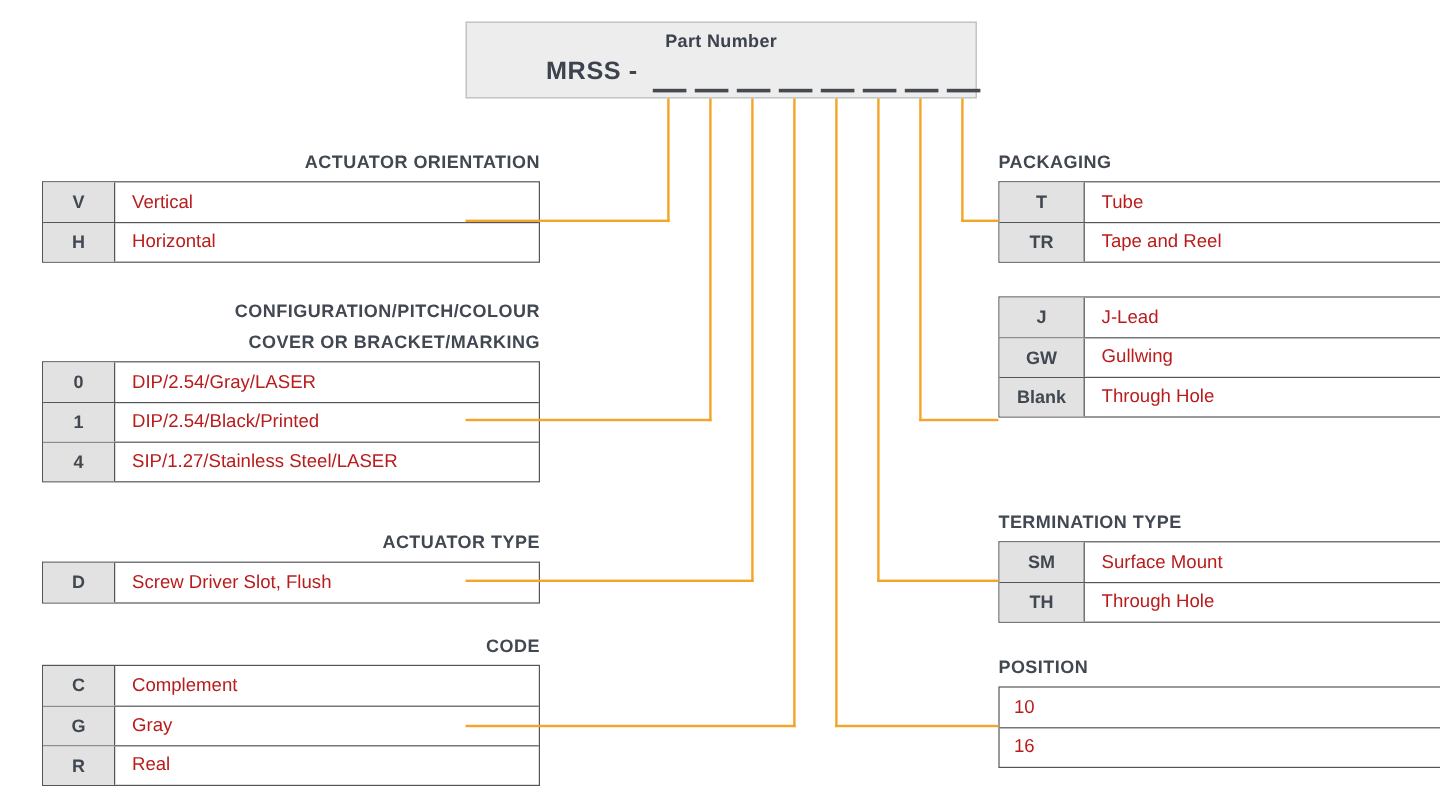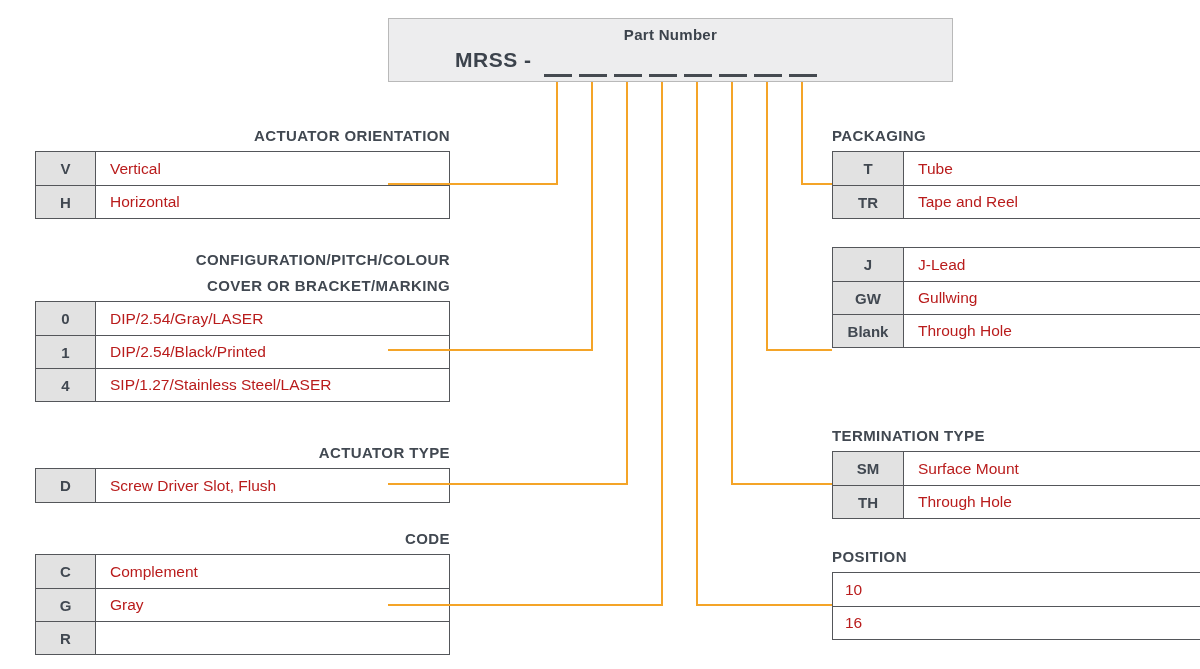--- a/index.html
+++ b/index.html
@@ -10,21 +10,21 @@
     --box-bg:#ededee;
     --box-border:#b9b9b9;
   }
   html,body{margin:0;padding:0;background:#fff;}
   #canvas{
     position:relative;width:1200px;height:669px;background:#fff;overflow:hidden;
     font-family:"Liberation Sans","DejaVu Sans",sans-serif;color:var(--dark-text);
   }
   
   .pn-box{
-    position:absolute;left:388px;top:18px;width:565px;height:64px;
+    position:absolute;left:388px;top:18px;width:426px;height:64px;
     background:var(--box-bg);border:1px solid var(--box-border);box-sizing:border-box;
   }
   .pn-title{
     position:absolute;left:0;top:7px;width:100%;text-align:center;
     font-size:15px;font-weight:700;letter-spacing:.3px;color:#3c434c;
   }
   .pn-prefix{
     position:absolute;left:66px;top:29px;font-size:21px;font-weight:700;letter-spacing:.5px;color:#3c434c;
   }
   .pn-digits{position:absolute;left:155px;top:55px;display:flex;}
@@ -127,20 +127,21 @@
         <div class="trow">
           <div class="kcell">C</div>
           <div class="vcell">Complement</div>
         </div>
         <div class="trow">
           <div class="kcell">G</div>
           <div class="vcell">Gray</div>
         </div>
         <div class="trow">
           <div class="kcell">R</div>
+          <div class="vcell">Real</div>
         </div>
       </div>
   </div>
 
   <div class="sec right" id="sec-r1">
     <div class="sec-titles">
         <div class="sec-title-line">PACKAGING</div>
       </div>
     <div class="ptable">
         <div class="trow">

